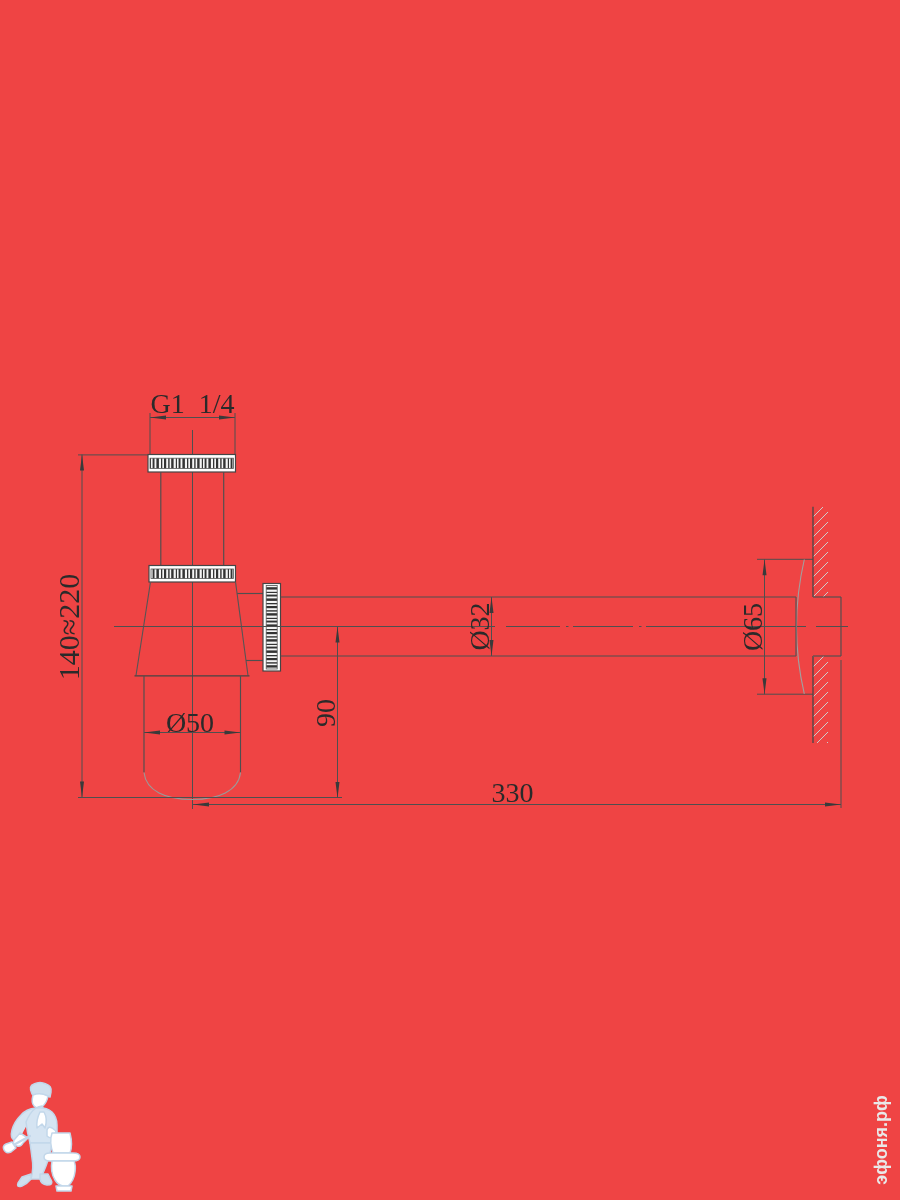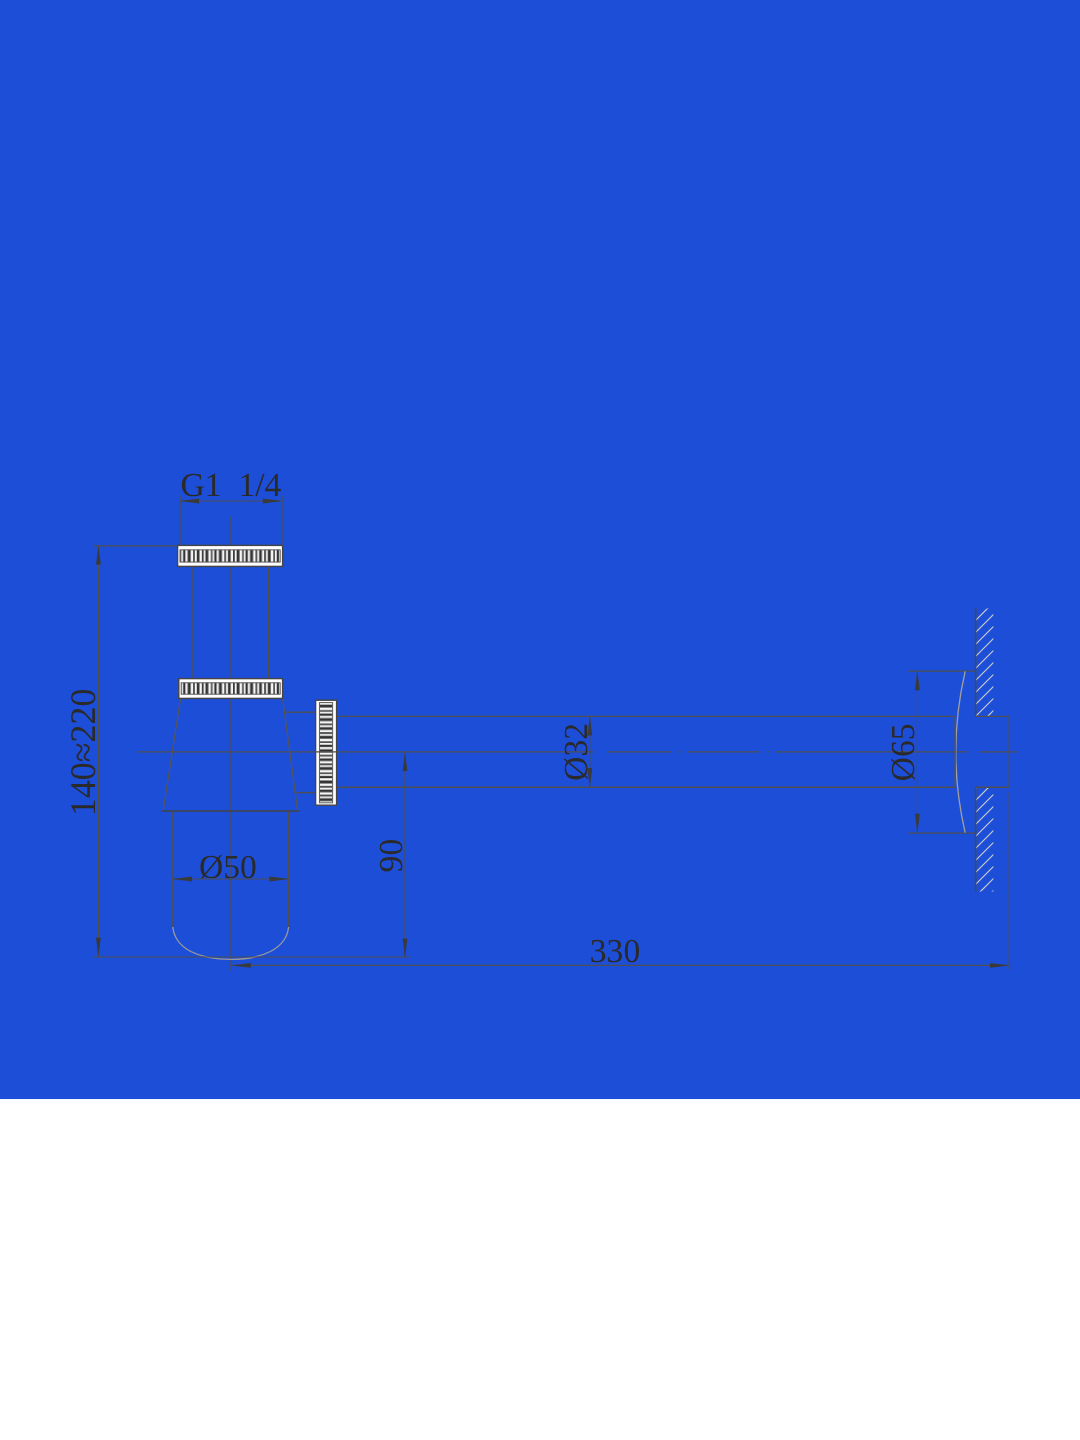--- a/index.html
+++ b/index.html
@@ -1,16 +1,16 @@
 <!DOCTYPE html>
 <html><head>
 <meta charset="utf-8">
 <style>
 html,body{margin:0;padding:0;background:#ffffff;}
-#page{position:relative;width:900px;height:916px;background:#1d4ed8;overflow:hidden;}
+#page{position:relative;width:900px;height:1200px;background:#ef4444;overflow:hidden;}
 svg text{font-family:"Liberation Serif",serif;}
 .dim{fill:#2a2a2a;}
 </style>
 </head>
 <body>
 <div id="page">
 <svg width="900" height="1200" viewBox="0 0 900 1200" xmlns="http://www.w3.org/2000/svg">
 <defs>
 
 <pattern id="knurlV" width="26" height="12" patternUnits="userSpaceOnUse">

